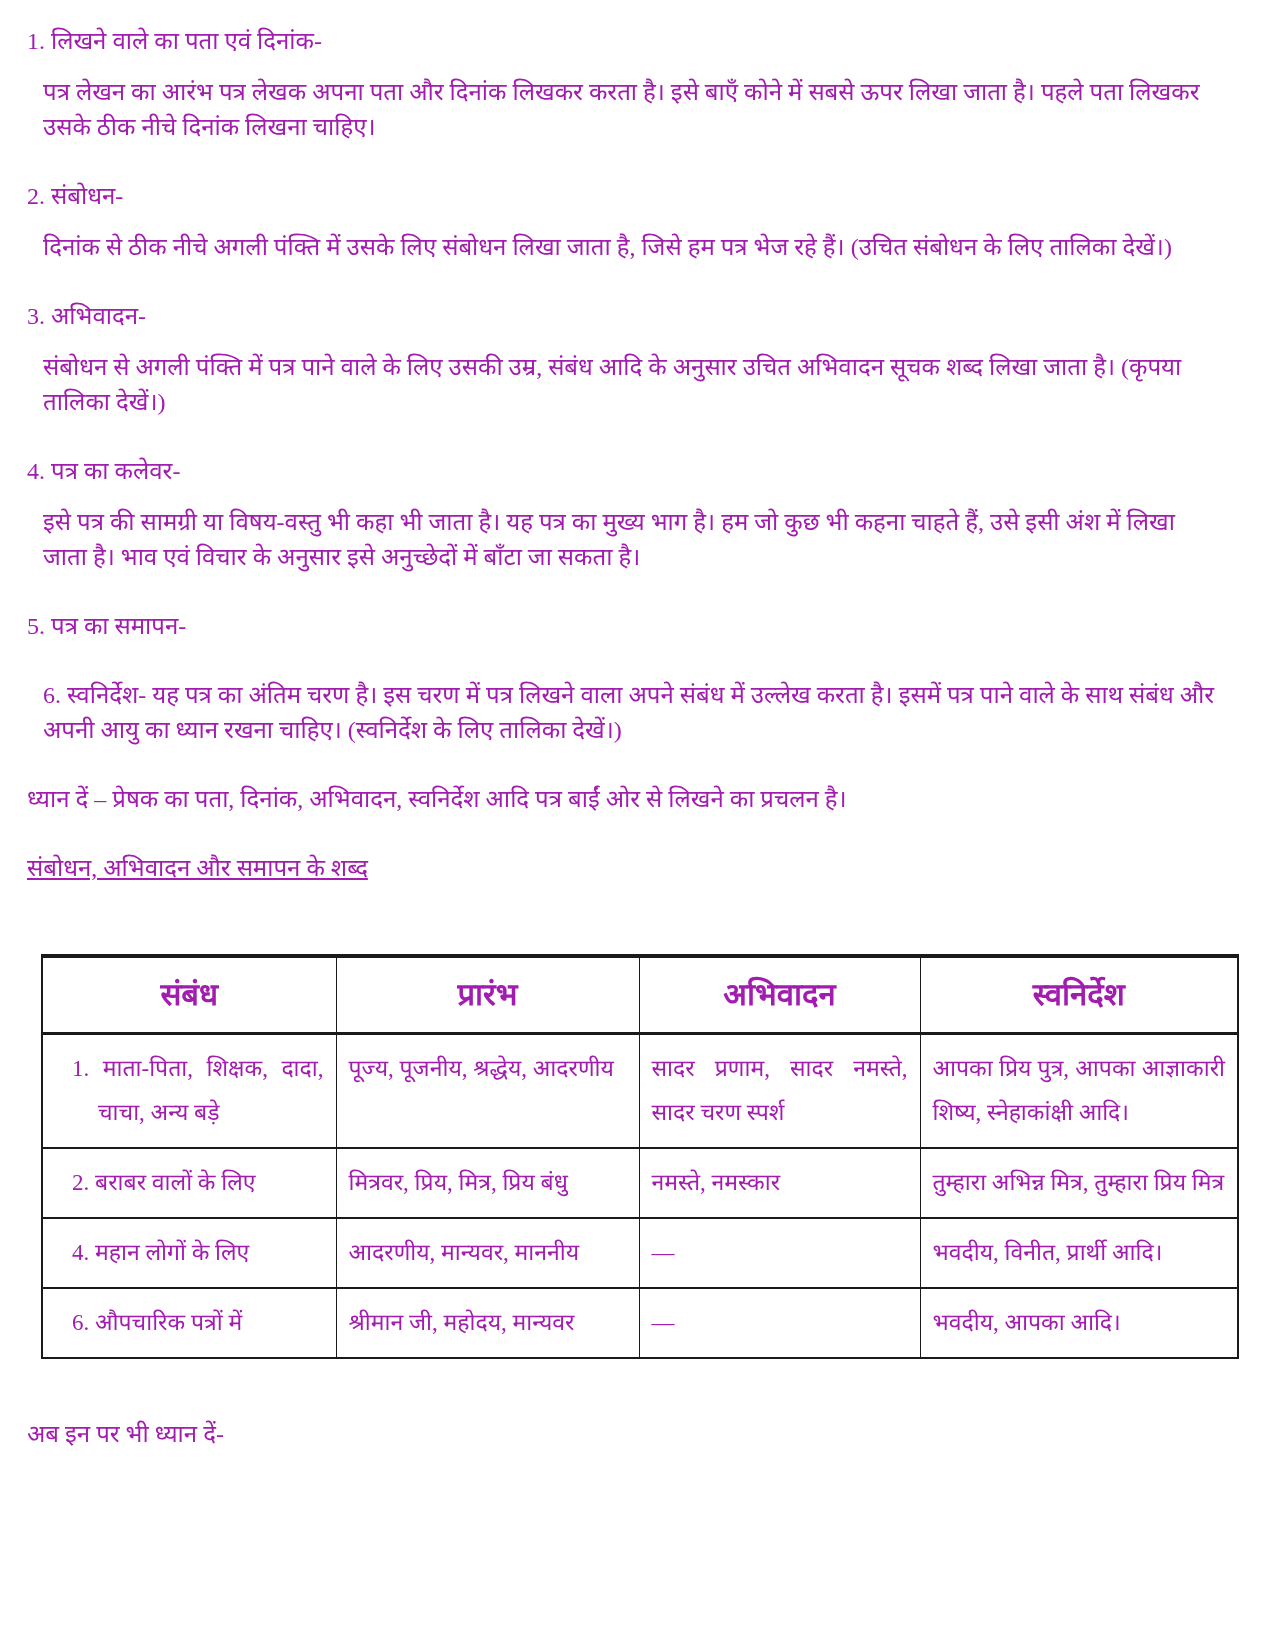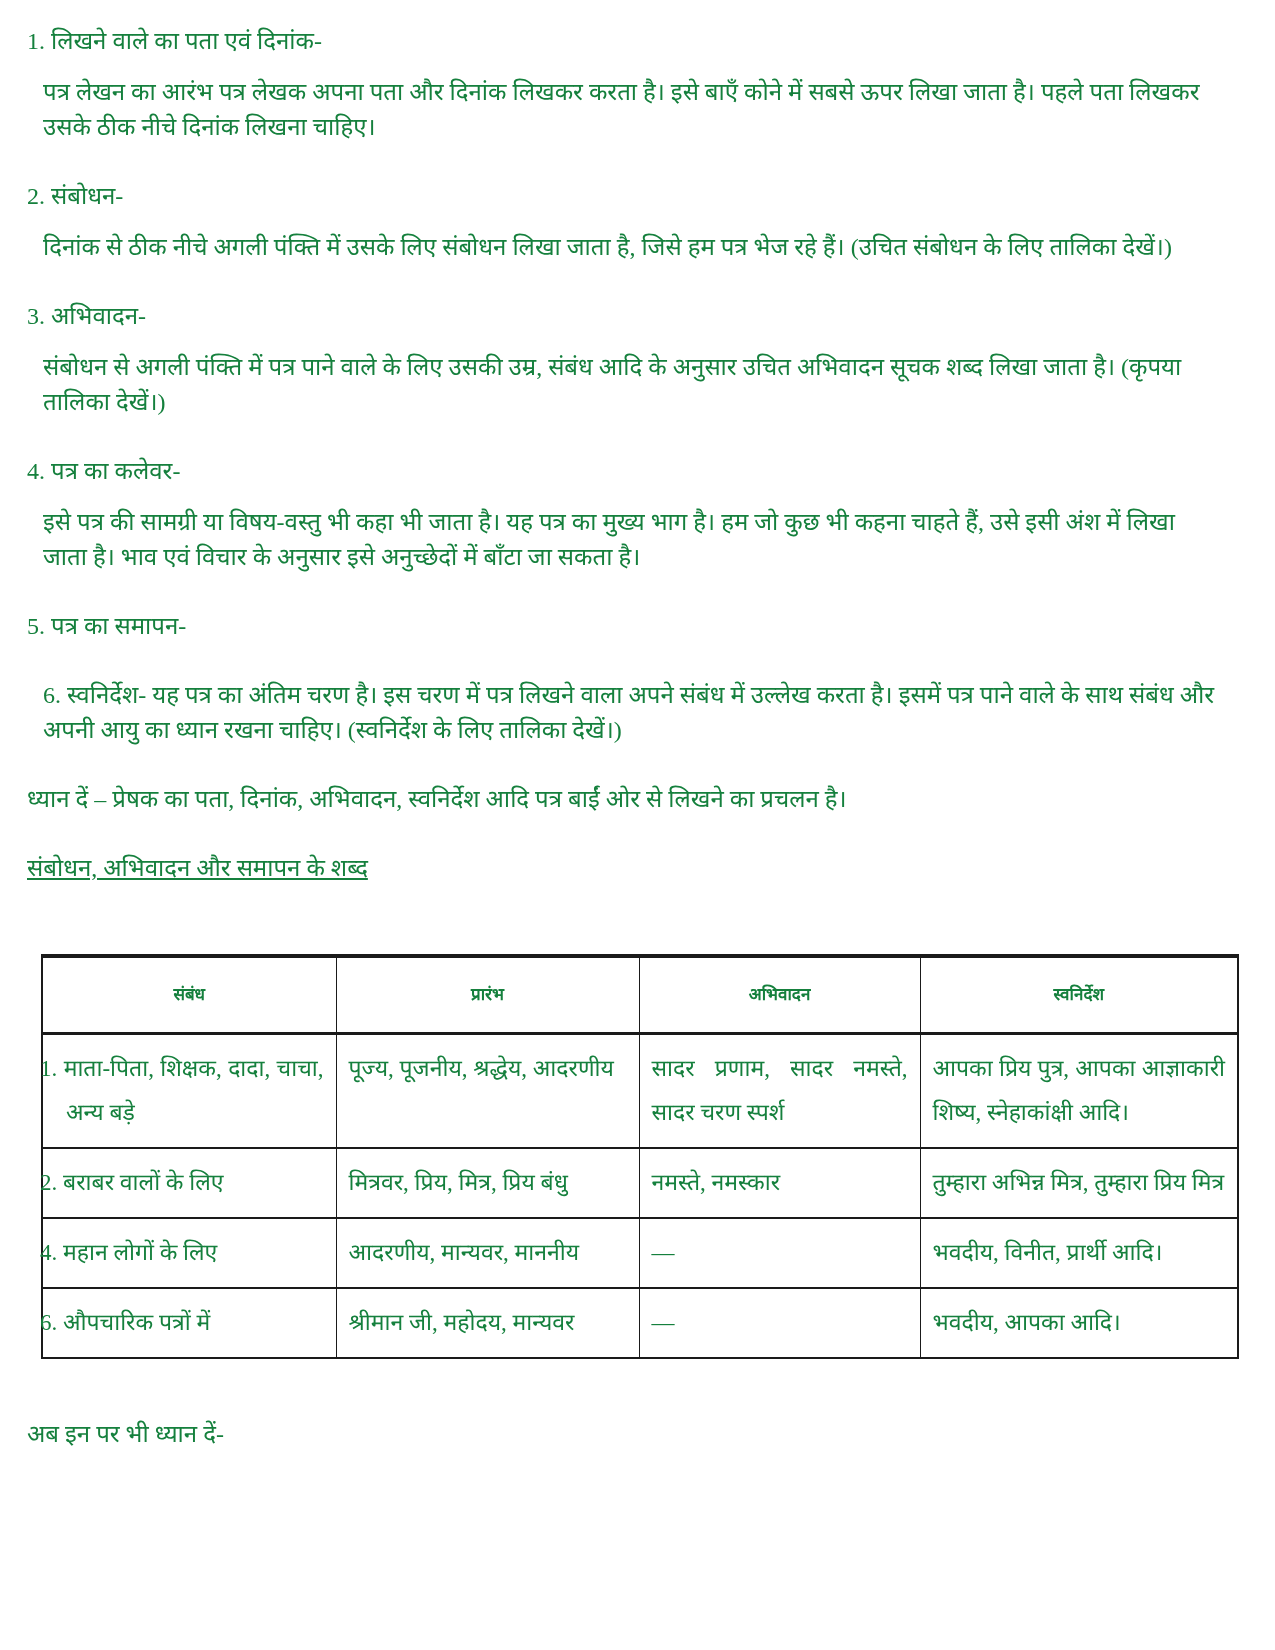--- a/index.html
+++ b/index.html
@@ -2,57 +2,57 @@
 <html lang="hi"><head>
 <meta charset="utf-8">
 <style>
   html,body{margin:0;padding:0;background:#ffffff;}
   .page{
     width:1275px;
     min-height:1650px;
     box-sizing:border-box;
     padding:24px 35px 40px 27px;
     background:#ffffff;
-    color:#15803d;
+    color:#a21caf;
     font-family:"Liberation Serif","DejaVu Serif",serif;
     font-size:24px;
   }
   p{margin:16px;line-height:35px;}
   .sec{margin:0 0 34px 0;}
   .sec-h{line-height:35px;}
   .note{margin:0 0 34px 0;}
   .table-title{margin:0 0 68px 0;text-decoration:underline;}
   table.salutation{
     border-collapse:collapse;
     table-layout:fixed;
     width:1196px;
     margin-left:14px;
     font-size:23px;
     border:2px solid #1a1a1a;
     border-top:4px solid #1a1a1a;
   }
   table.salutation th{
     font-weight:bold;
-    font-size:17px;
+    font-size:31px;
     text-align:center;
     padding:15px 10px;
     line-height:44px;
     border:1px solid #1a1a1a;
     border-bottom:3px solid #1a1a1a;
   }
   table.salutation td{
     padding:12px 12px;
     line-height:44px;
     border:1px solid #1a1a1a;
     border-top:2px solid #1a1a1a;
     vertical-align:top;
     text-align:justify;
   }
   table.salutation td.c0{
-    padding-left:23px;
+    padding-left:55px;
     text-indent:-26px;
   }
   .footer-note{margin:58px 0 0 0;}
   .col-sambandh{width:294px;}
   .col-prarambh{width:303px;}
   .col-abhivadan{width:281px;}
   .col-svanirdesh{width:318px;}
 </style>
 </head>
 <body>

